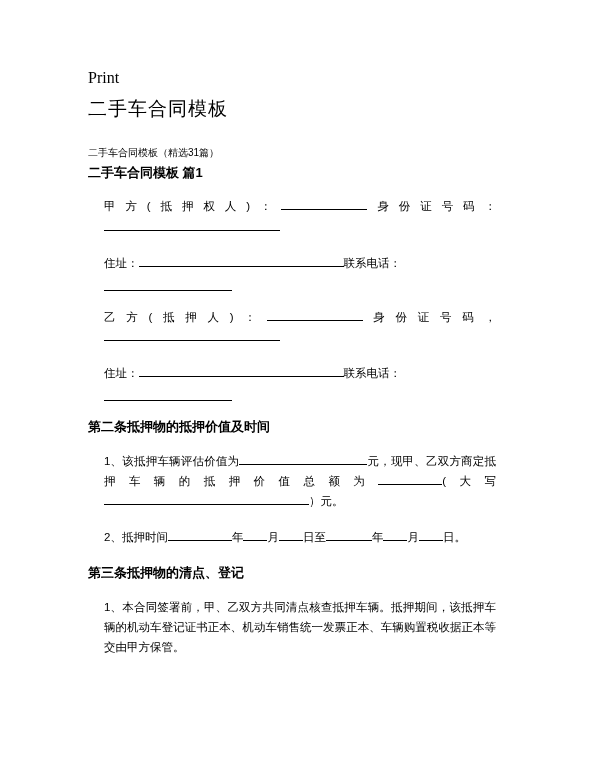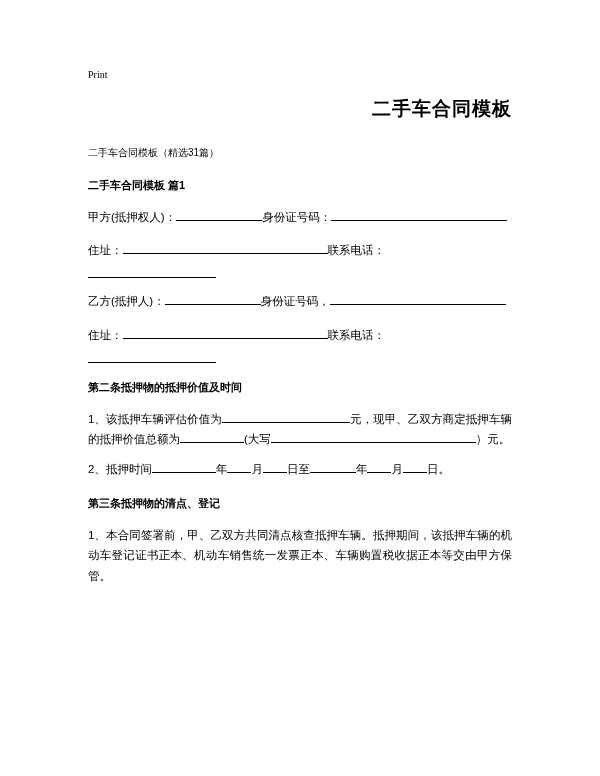--- a/index.html
+++ b/index.html
@@ -20,46 +20,46 @@
     height: 776px;
     box-sizing: border-box;
     padding: 68px 88px 0 88px;
     position: relative;
   }
   .print-link {
     position: absolute;
     left: 88px;
     top: 70px;
     font-family: "Liberation Serif", serif;
-    font-size: 10px;
+    font-size: 16px;
     color: #000;
     line-height: 1;
     cursor: pointer;
   }
   .doc-title {
     margin-top: 28px;
-    text-align: right;
+    text-align: left;
     font-size: 19px;
-    font-weight: bold;
+    font-weight: normal;
     letter-spacing: 1px;
     line-height: 1.4;
   }
   .subtitle {
     margin-top: 22px;
     font-size: 10px;
     line-height: 1.6;
   }
   .h2 {
-    margin-top: 16px;
-    font-size: 11px;
+    margin-top: 2px;
+    font-size: 13px;
     font-weight: bold;
     line-height: 1.6;
   }
   p.para {
-    margin: 0;
+    margin: 16px;
     margin-top: 13px;
     font-size: 11.5px;
     line-height: 1.75;
     text-align: justify;
   }
   p.tight {
     margin-top: 9px;
   }
   .u {
     display: inline-block;

